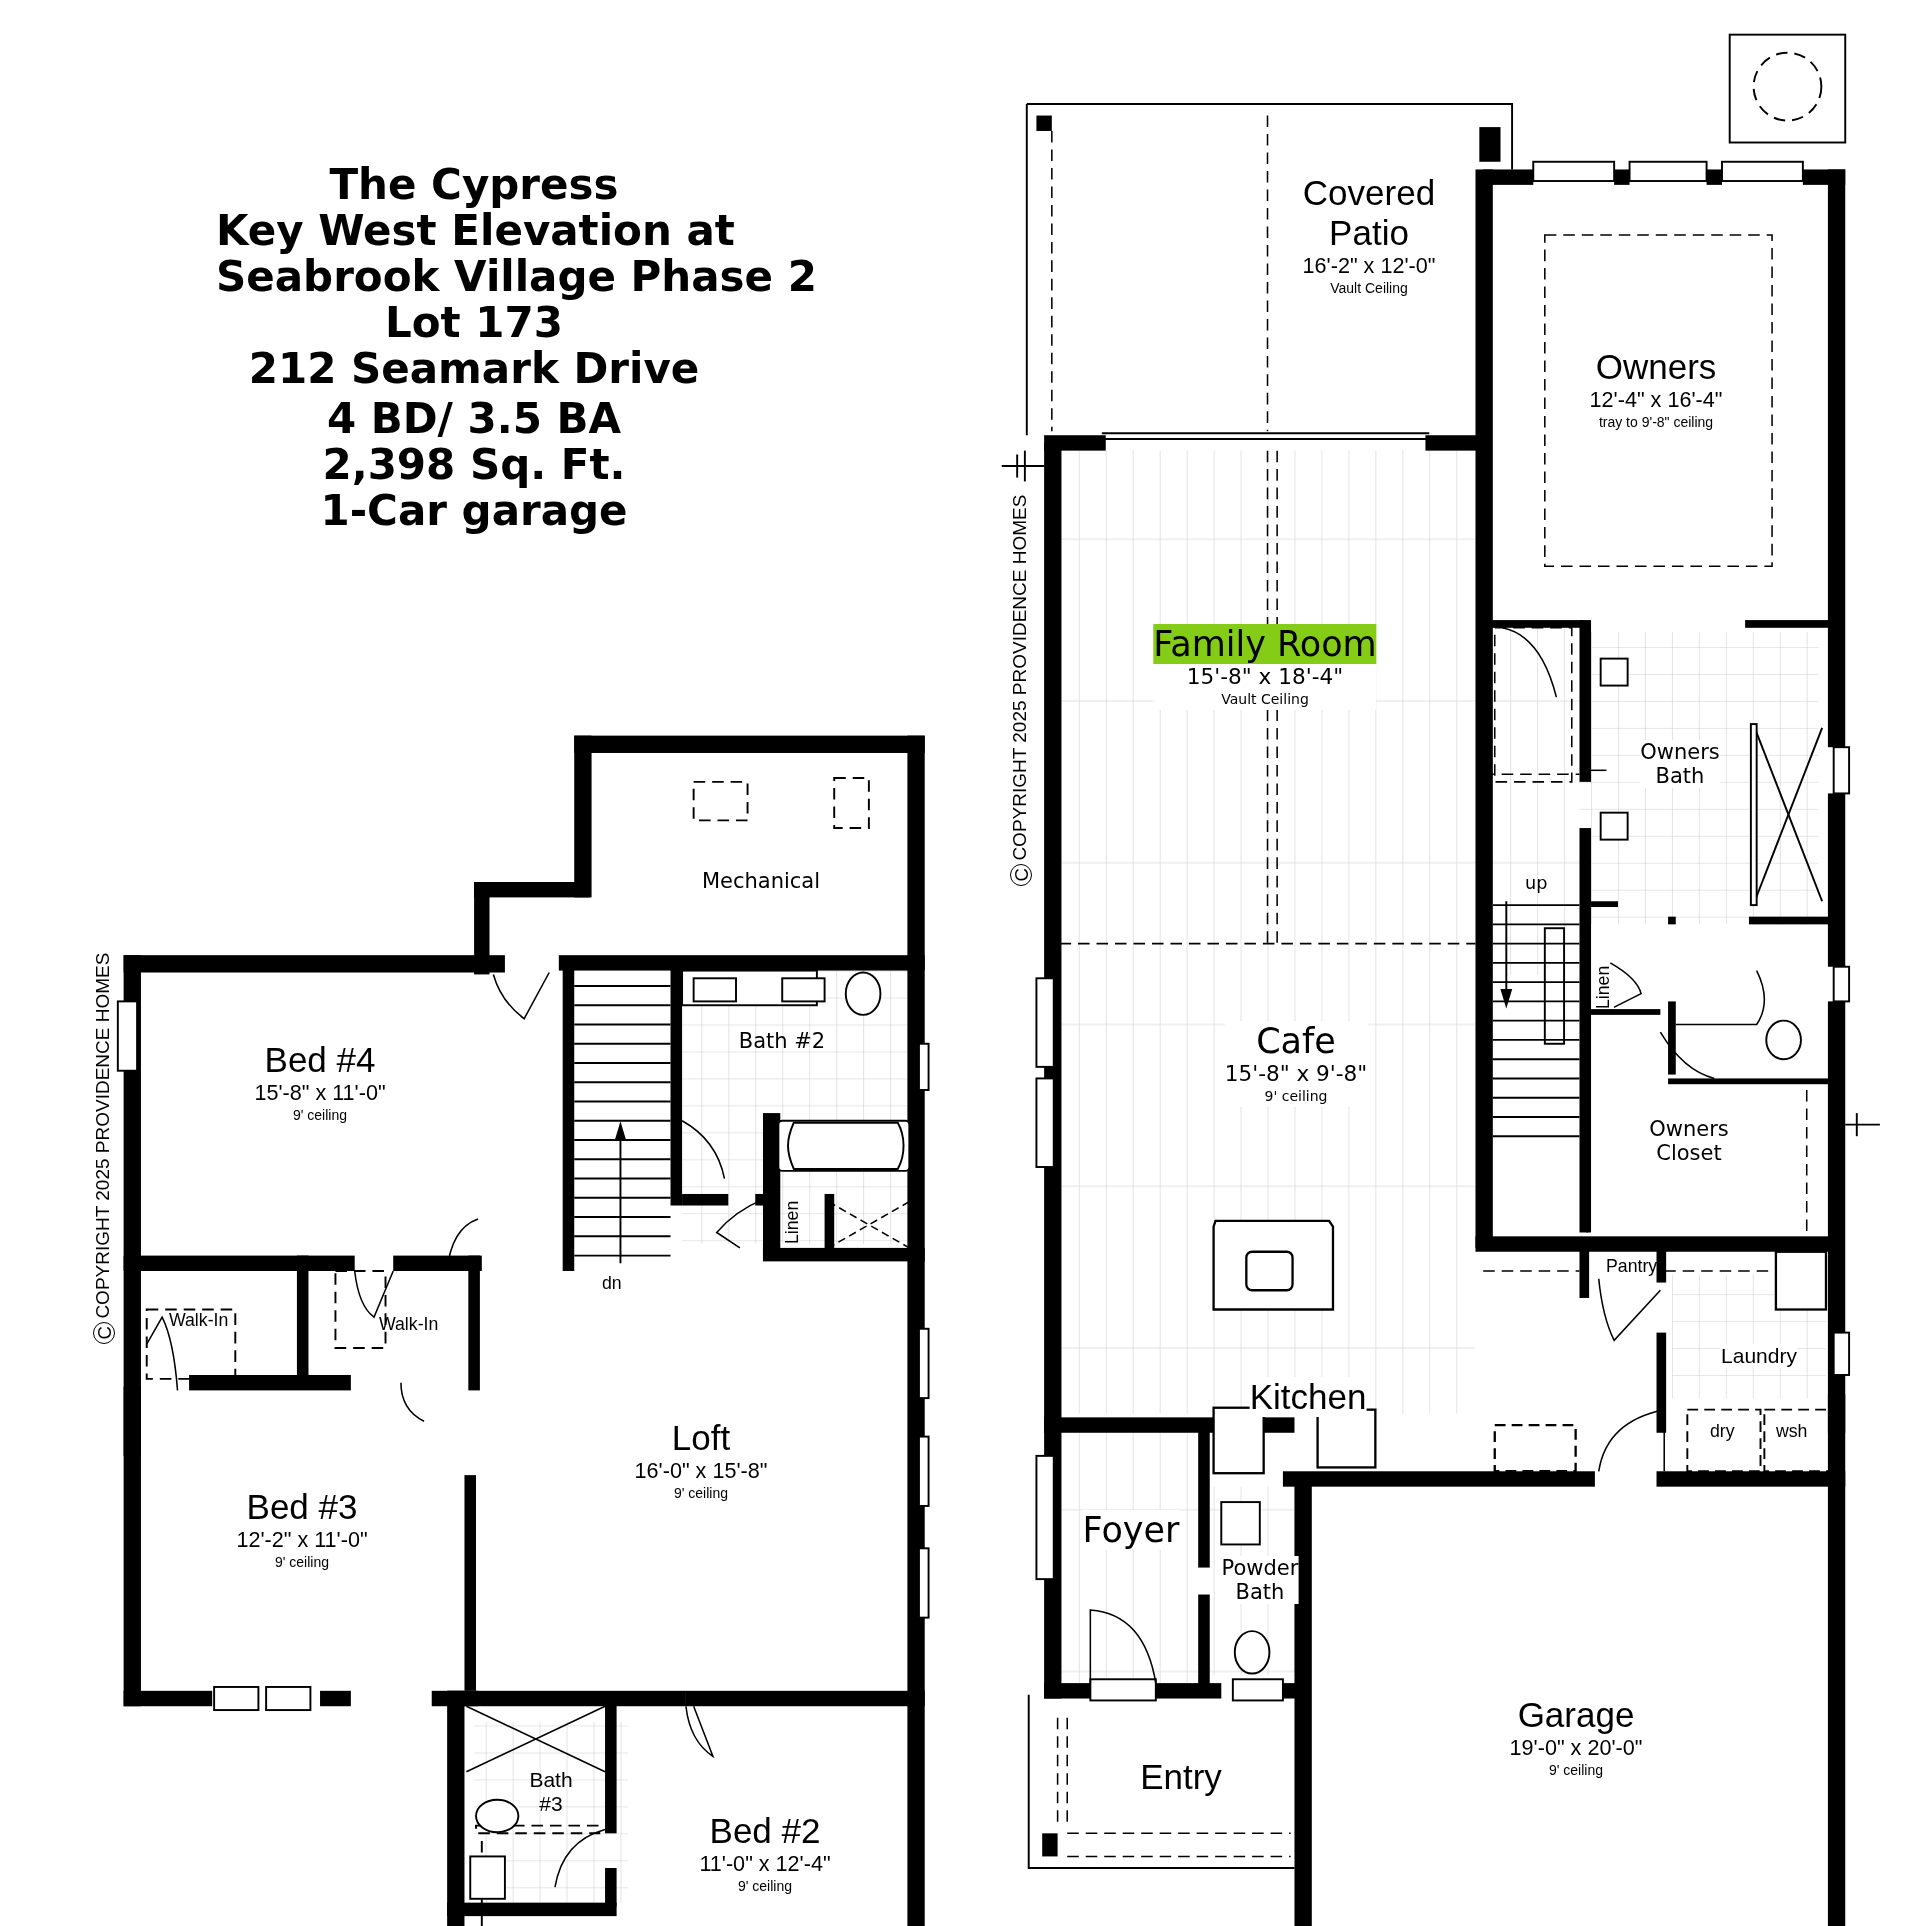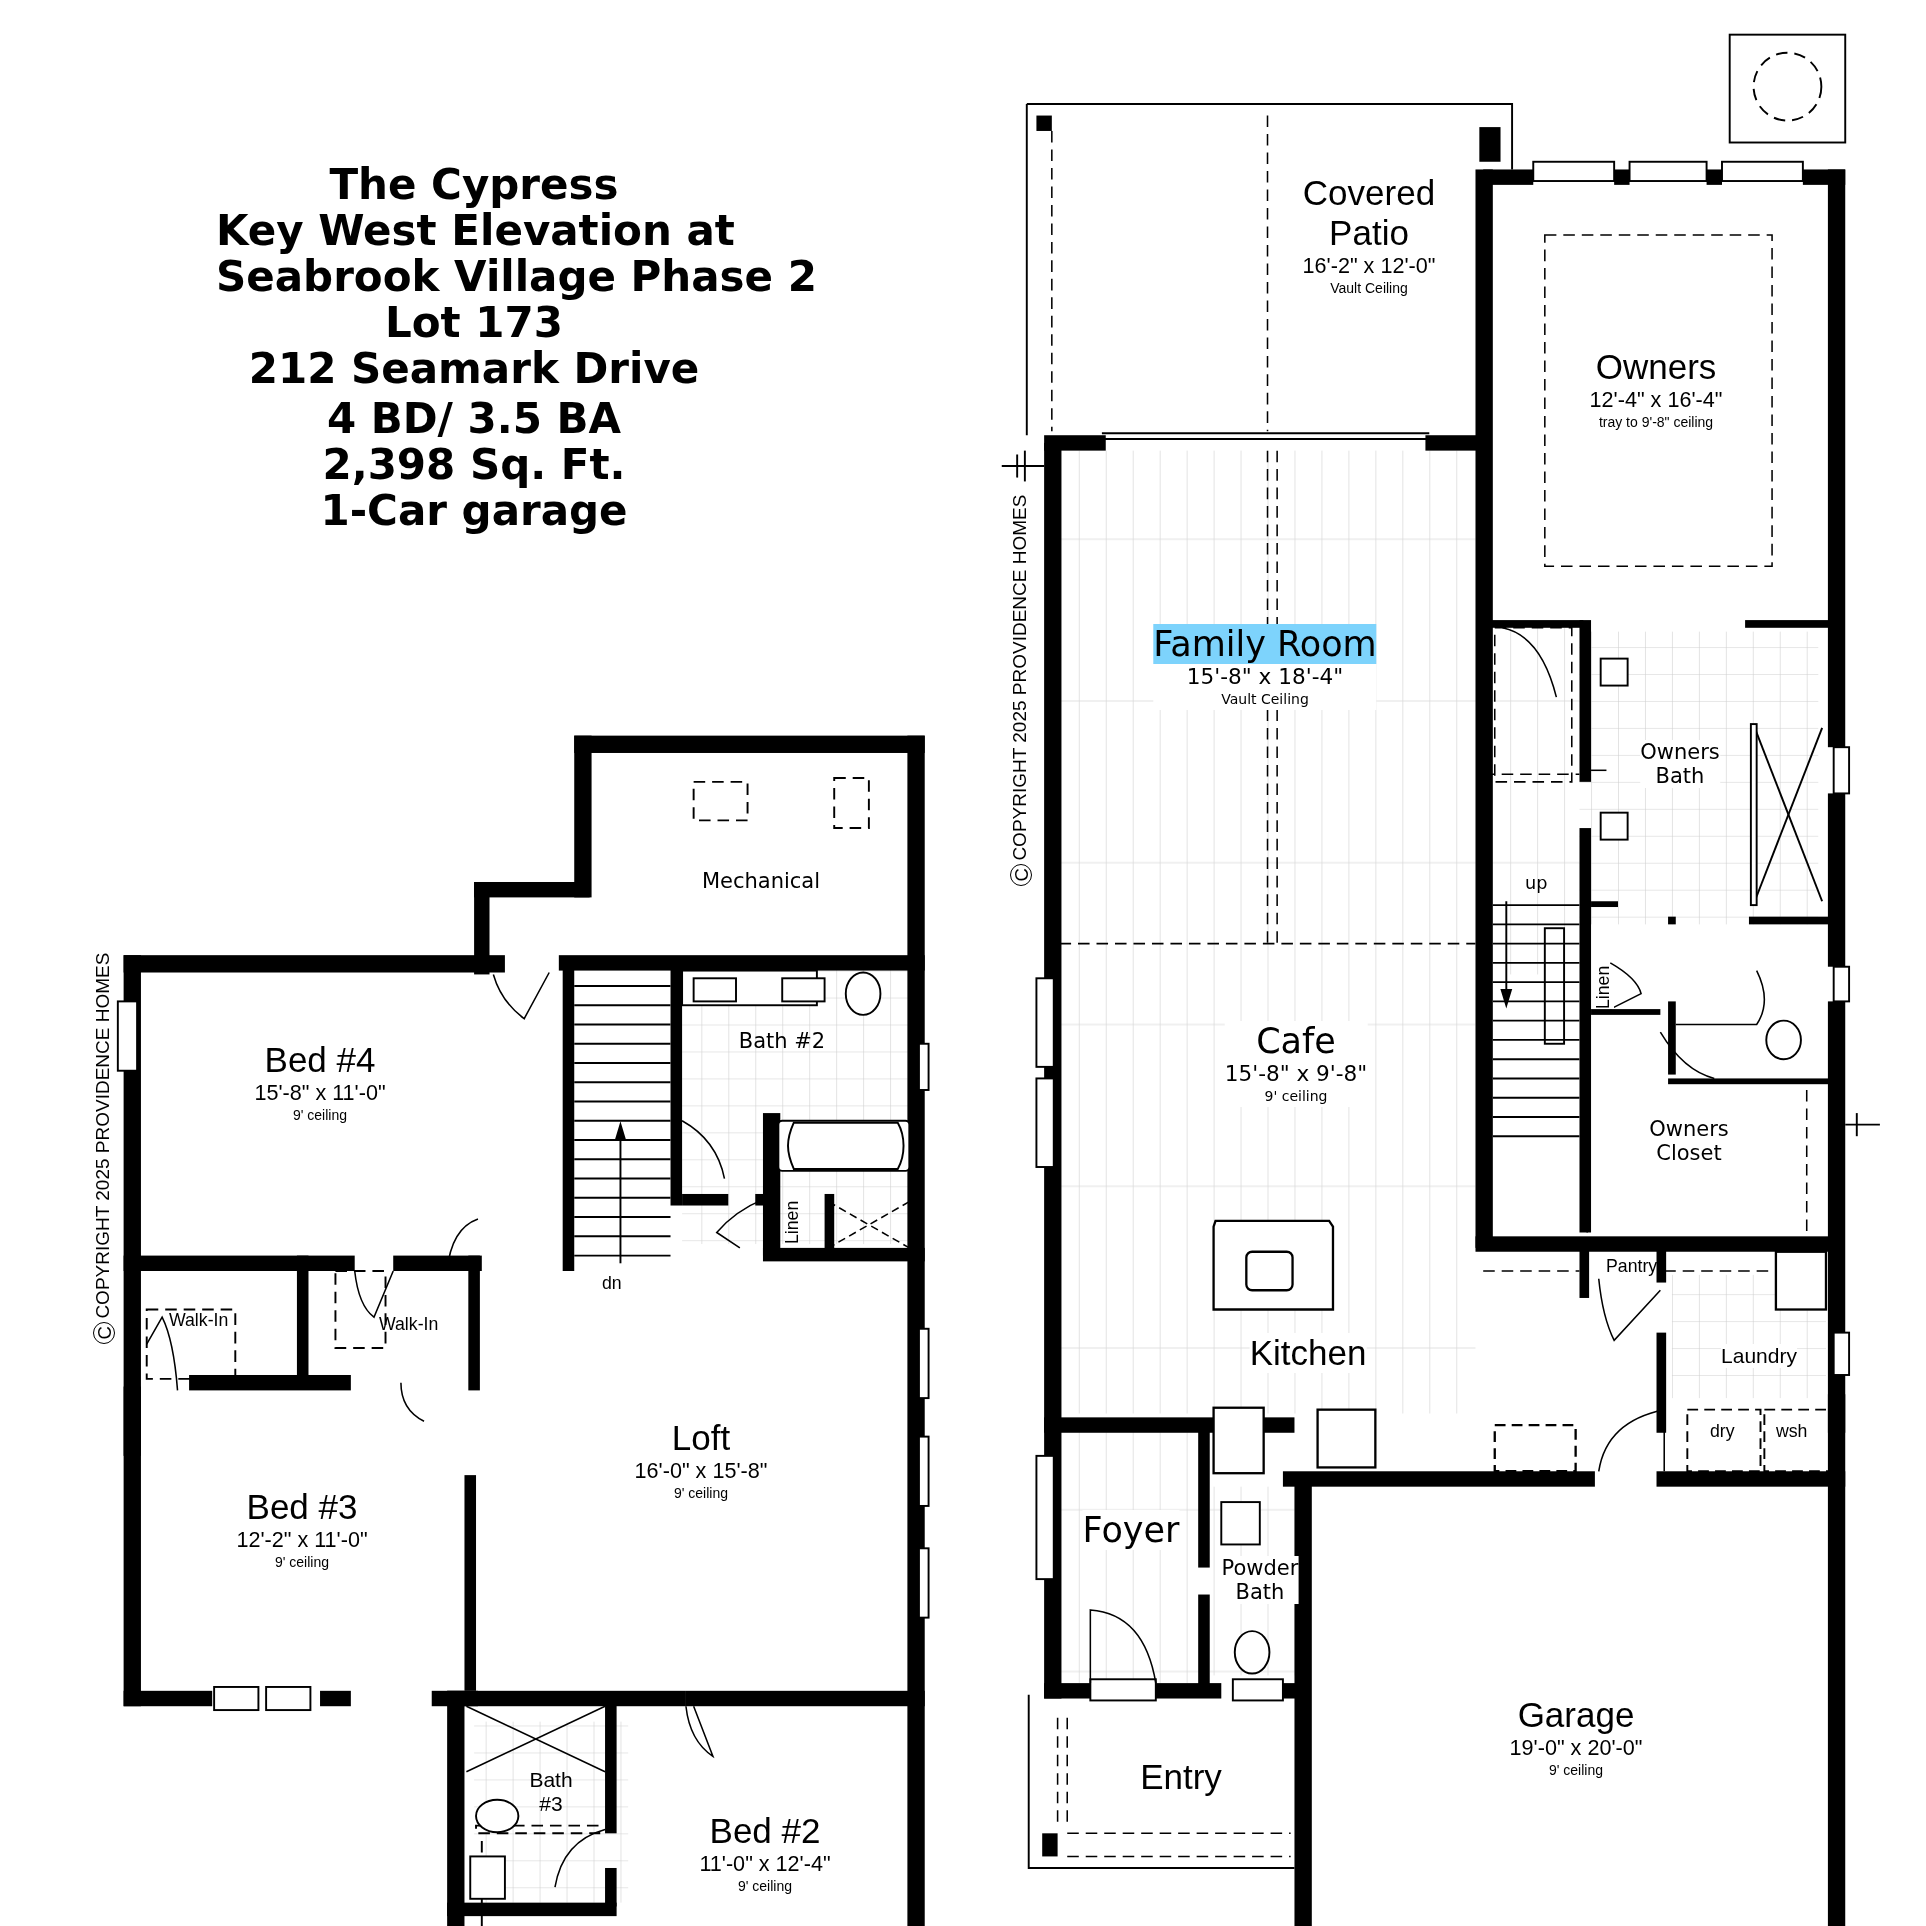--- a/index.html
+++ b/index.html
@@ -415,42 +415,42 @@
   <div class="name">Patio</div>
   <div class="dims">16'-2" x  12'-0"</div>
   <div class="ceil">Vault Ceiling</div>
 </div>
 <div class="room" style="left:1656px; top:347px;">
   <div class="name">Owners</div>
   <div class="dims">12'-4" x 16'-4"</div>
   <div class="ceil">tray to 9'-8" ceiling</div>
 </div>
 <div class="room sans2" style="left:1265px; top:624px;">
-  <div class="name" style="background:#7dd3fc;">Family Room</div>
+  <div class="name" style="background:#84cc16;">Family Room</div>
   <div class="dims" style="background:#fff;">15'-8" x  18'-4"</div>
   <div class="ceil" style="background:#fff;">Vault Ceiling</div>
 </div>
 <div class="room sans2" style="left:1680px; top:740px;">
   <div class="name small" style="background:#fff;">Owners</div>
   <div class="name small" style="background:#fff;">Bath</div>
 </div>
 <div class="lbl tiny sans2" style="left:1525px; top:873px; font-family:'DejaVu Sans',sans-serif;">up</div>
 <div class="lbl tiny" style="left:1593px; top:1009px; transform:rotate(-90deg); transform-origin:left top; background:#fff;">Linen</div>
 <div class="room sans2" style="left:1296px; top:1021px;">
   <div class="name" style="background:#fff;">Cafe</div>
   <div class="dims" style="background:#fff;">15'-8" x 9'-8"</div>
   <div class="ceil" style="background:#fff;">9' ceiling</div>
 </div>
 <div class="room sans2" style="left:1689px; top:1117px;">
   <div class="name small">Owners</div>
   <div class="name small">Closet</div>
 </div>
 <div class="lbl tiny" style="left:1606px; top:1256px;">Pantry</div>
 <div class="room" style="left:1308px; top:1333px;">
-  <div class="name" style="background:#fff;">Kitchen</div>
+  <div class="name" style="background:#fff;margin-top:44px;">Kitchen</div>
 </div>
 <div class="room" style="left:1759px; top:1344px;">
   <div class="name small" style="background:#fff;">Laundry</div>
 </div>
 <div class="lbl tiny" style="left:1710px; top:1421px;">dry</div>
 <div class="lbl tiny" style="left:1776px; top:1421px;">wsh</div>
 <div class="room sans2" style="left:1131px; top:1510px;">
   <div class="name" style="background:#fff;">Foyer</div>
 </div>
 <div class="room sans2" style="left:1260px; top:1556px;">

